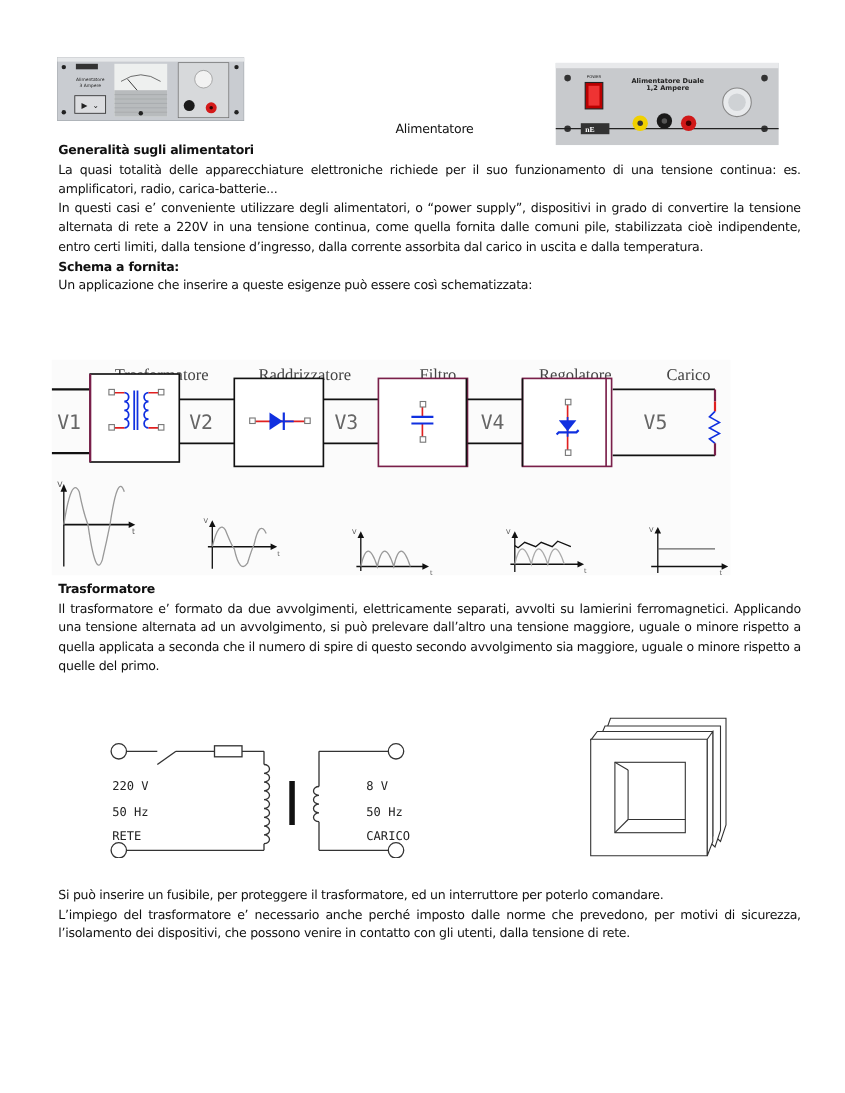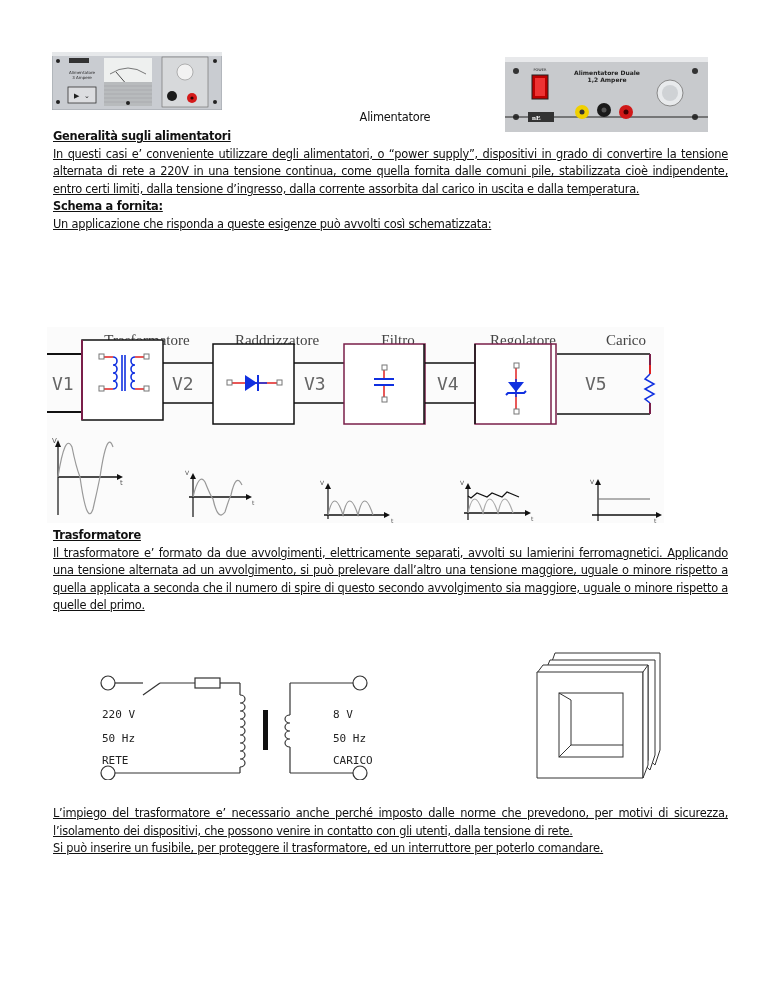--- a/index.html
+++ b/index.html
@@ -1,21 +1,21 @@
 <!DOCTYPE html>
 <html><head>
 <meta charset="utf-8">
 <style>
   html, body { margin: 0; padding: 0; background: #ffffff; }
   body { width: 768px; height: 994px; position: relative; overflow: hidden; }
   .page { position: absolute; left: 0; top: 0; width: 768px; height: 994px; }
   .txt { font-family: "DejaVu Sans", sans-serif; font-size: 11.4px; color: #111; letter-spacing: -0.25px; }
   .title { position: absolute; left: 300px; top: 110px; width: 190px; text-align: center; }
   .body-text { position: absolute; left: 53px; width: 675px; line-height: 17.6px; text-align: justify; }
-  .body-text p { margin: 0; text-decoration: underline; }
+  .body-text p { margin: 0; }
   .bold { font-weight: bold; }
   .photo { position: absolute; }
   .diagram { position: absolute; left: 47px; top: 327px; width: 617px; height: 196px; background: #fbfbfb; }
   .ser { font-family: "Liberation Serif", serif; font-size: 15px; fill: #444; }
   .mono { font-family: "DejaVu Sans Mono", monospace; font-size: 18px; fill: #666; }
   .mono-s { font-family: "DejaVu Sans Mono", monospace; font-size: 11px; fill: #222; }
   .fig { position: absolute; }
 </style>
 </head>
 <body>
@@ -76,23 +76,24 @@
     <circle cx="99" cy="53" r="7" fill="#1a1a1a"></circle>
       <circle cx="99" cy="53" r="2.5" fill="#555"></circle>
     <circle cx="121" cy="55" r="7" fill="#d01818"></circle>
       <circle cx="121" cy="55" r="2.5" fill="#400"></circle>
     <circle cx="165" cy="36" r="13" fill="#e8eaec" stroke="#888" stroke-width="1"></circle>
     <circle cx="165" cy="36" r="8" fill="#cfd2d5"></circle>
   </svg>
 
   <div class="txt body-text" style="top:128px;">
     <p class="bold">Generalità sugli alimentatori</p>
+    <p>La quasi totalità delle apparecchiature elettroniche richiede per il suo funzionamento di una tensione continua: es. amplificatori, radio, carica-batterie...</p>
     <p>In questi casi e’ conveniente utilizzare degli alimentatori, o “power supply”, dispositivi in grado di convertire la tensione alternata di rete a 220V in una tensione continua, come quella fornita dalle comuni pile, stabilizzata cioè indipendente, entro certi limiti, dalla tensione d’ingresso, dalla corrente assorbita dal carico in uscita e dalla temperatura.</p>
     <p class="bold">Schema a fornita:</p>
-    <p>Un applicazione che risponda a queste esigenze può avvolti così schematizzata:</p>
+    <p>Un applicazione che inserire a queste esigenze può essere così schematizzata:</p>
   </div>
 
   <div class="diagram">
     <svg width="617" height="196" viewBox="0 0 617 196">
 
       <text class="ser" x="100" y="18" text-anchor="middle">Trasformatore</text>
       <text class="ser" x="230" y="18" text-anchor="middle">Raddrizzatore</text>
       <text class="ser" x="351" y="18" text-anchor="middle">Filtro</text>
       <text class="ser" x="476" y="18" text-anchor="middle">Regolatore</text>
       <text class="ser" x="579" y="18" text-anchor="middle">Carico</text>
@@ -267,17 +268,17 @@
       <polygon points="128,22 133,15 133,115 128,128"></polygon>
       <rect x="44" y="43" width="64" height="64"></rect>
       <line x1="44" y1="43" x2="56" y2="50"></line>
       <line x1="56" y1="50" x2="56" y2="95"></line>
       <line x1="56" y1="95" x2="44" y2="107"></line>
       <line x1="56" y1="95" x2="108" y2="95"></line>
     </g>
   </svg>
 
   <div class="txt body-text" style="top:805px;">
+    <p>Si può inserire un fusibile, per proteggere il trasformatore, ed un interruttore per poterlo comandare.</p>
     <p>L’impiego del trasformatore e’ necessario anche perché imposto dalle norme che prevedono, per motivi di sicurezza, l’isolamento dei dispositivi, che possono venire in contatto con gli utenti, dalla tensione di rete.</p>
-    <p>Si può inserire un fusibile, per proteggere il trasformatore, ed un interruttore per poterlo comandare.</p>
   </div>
 
 </div>
 
 </body></html>

